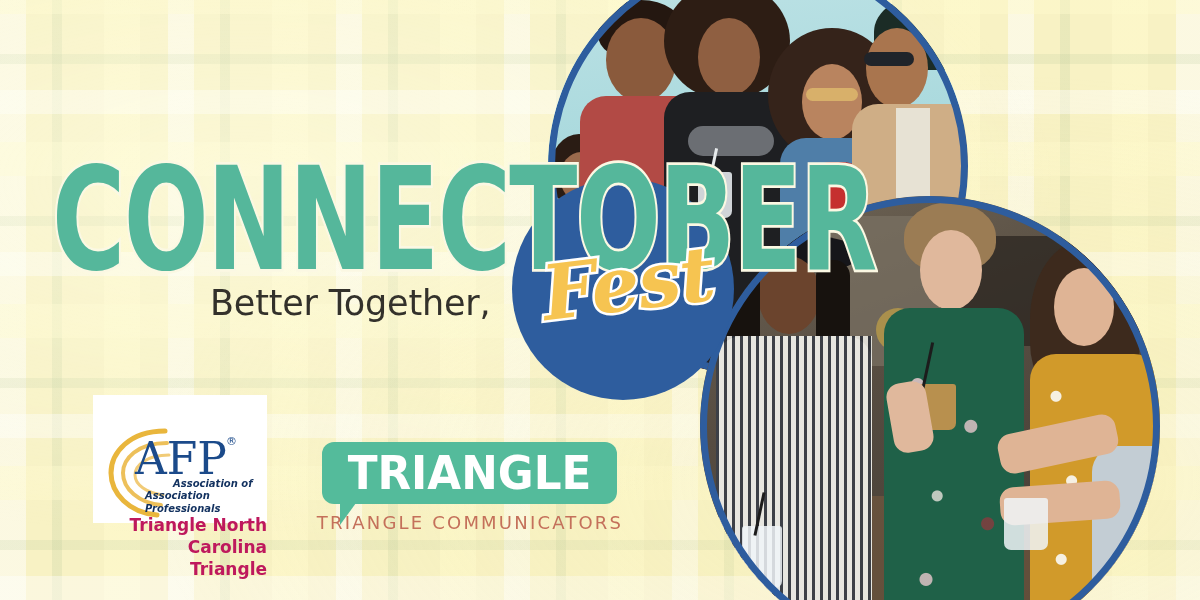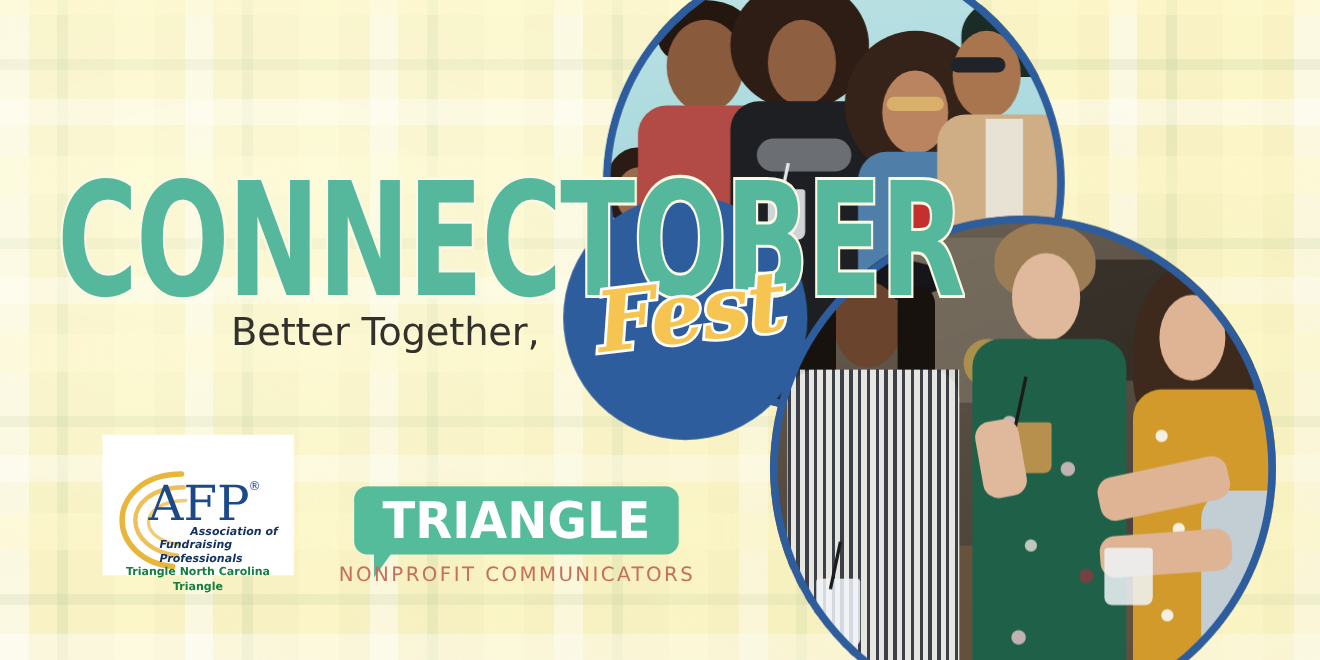--- a/index.html
+++ b/index.html
@@ -170,25 +170,25 @@
     font-weight: bold;
     font-size: 10px;
     font-style: italic;
     line-height: 1.25;
   }
   #afp-sub1 { left: 32px; top: 83px; margin-left: 48px; }
   #afp-sub2 { left: 52px; top: 95px; }
   #afp-chapter {
     position: absolute;
     left: 0; top: 120px; width: 174px;
-    text-align: center;
-    color: #15803d;
+    text-align: right;
+    color: #be185d;
     font-family: "DejaVu Sans", sans-serif;
     font-weight: bold;
-    font-size: 10px;
+    font-size: 17px;
     line-height: 1.28;
   }
 
   
   #tri-bubble {
     position: absolute;
     left: 322px; top: 442px;
     width: 295px; height: 62px;
     background: #54bb9b;
     border-radius: 12px;
@@ -358,25 +358,25 @@
 
   <div id="afp-card">
     <svg id="afp-swoosh" width="72" height="96" viewBox="0 0 72 96">
       <path d="M58 8 C22 8 4 30 4 50 C4 70 22 90 50 92" fill="none" stroke="#e9b63c" stroke-width="5" stroke-linecap="round"></path>
       <path d="M60 20 C30 20 16 36 16 50 C16 66 32 80 54 82" fill="none" stroke="#edc05a" stroke-width="4" stroke-linecap="round"></path>
       <path d="M62 32 C40 32 28 42 28 52 C28 62 40 70 56 72" fill="none" stroke="#f1cb77" stroke-width="3" stroke-linecap="round"></path>
     </svg>
     <div id="afp-letters">AFP</div>
     <div id="afp-reg">®</div>
     <div class="afp-sub" id="afp-sub1">Association of</div>
-    <div class="afp-sub" id="afp-sub2">Fundraising Professionals</div>
+    <div class="afp-sub" id="afp-sub2">Association Professionals</div>
     <div id="afp-chapter">
       <div>Triangle North Carolina</div>
       <div>Triangle</div>
     </div>
   </div>
 
   <div id="tri-bubble"></div>
   <div id="tri-tail"></div>
   <div id="tri-word">TRIANGLE</div>
-  <div id="tri-tagline">NONPROFIT COMMUNICATORS</div>
+  <div id="tri-tagline">TRIANGLE COMMUNICATORS</div>
 
 </div>
 
 </body></html>

